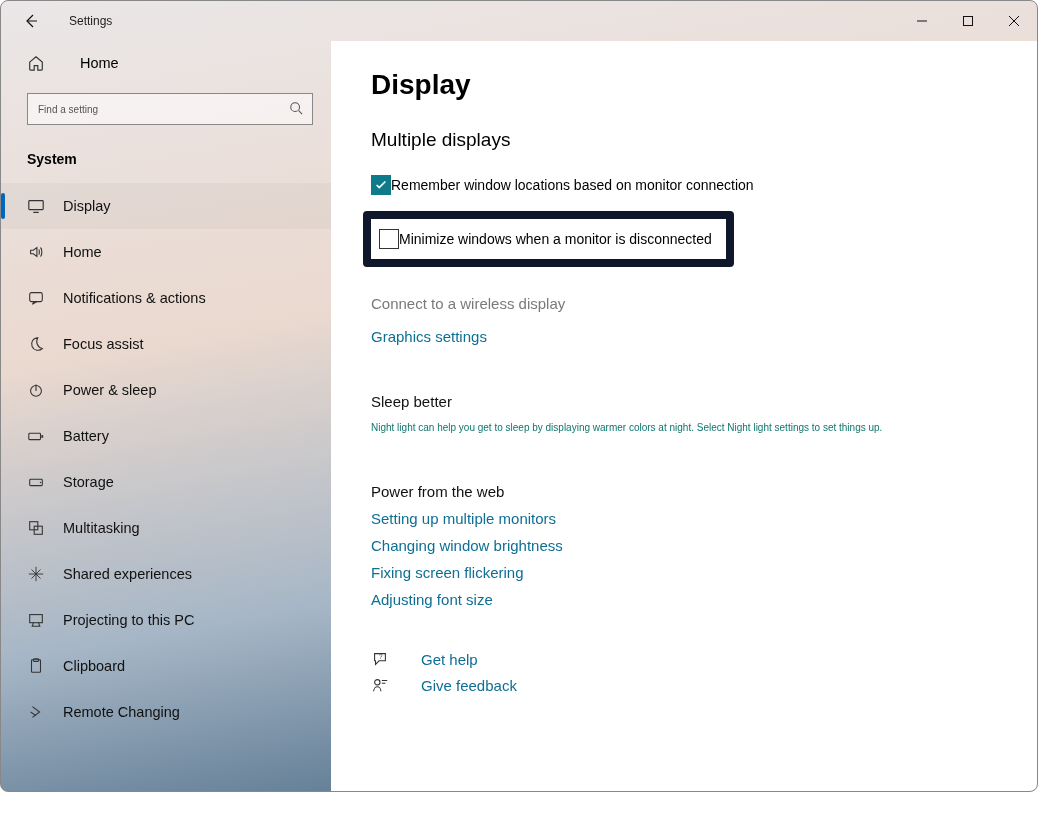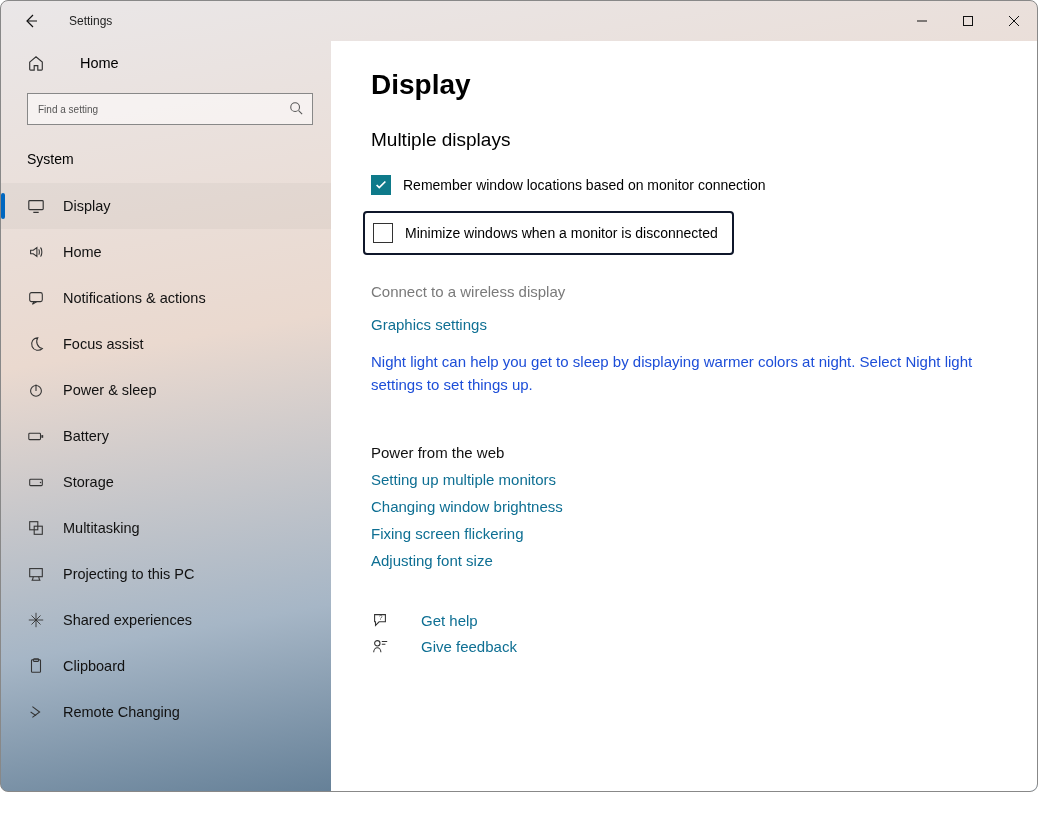--- a/index.html
+++ b/index.html
@@ -20,44 +20,44 @@
   .sidebar { width:330px; padding:0 0 0 0; position:relative; }
   .content { flex:1; background:#fff; padding:28px 40px 20px 40px; overflow-y:auto; position:relative; }
   
   .home-row { display:flex; align-items:center; gap:35px; padding:10px 16px 10px 26px; cursor:pointer; height:44px; }
   .home-row .label { font-size:14.5px; }
   .search-wrap { padding:8px 18px 8px 26px; }
   .search { width:100%; height:32px; border:1px solid #888; background:rgba(255,255,255,0.55); padding:0 32px 0 10px; font-size:10px; outline:none; }
   .search::placeholder { color:#555; }
   .search-icon { position:relative; }
   .search-icon svg { position:absolute; right:10px; top:-24px; pointer-events:none; }
-  .section-header { font-weight:400; font-size:14px; padding:18px 16px 10px 26px; }
+  .section-header { font-weight:700; font-size:14px; padding:18px 16px 10px 26px; }
   .nav { padding-top:6px; }
   .nav-item { display:flex; align-items:center; gap:18px; height:46px; padding:0 16px 0 26px; cursor:pointer; position:relative; }
   .nav-item.active::before { content:""; position:absolute; left:0; top:10px; bottom:10px; width:4px; background:#0067c0; border-radius:2px; }
   .nav-item.active { background:rgba(0,0,0,0.03); }
   .nav-item .label { font-size:14.5px; color:#111; }
   .icon { width:18px; height:18px; flex:0 0 18px; color:#333; }
   .icon svg { width:100%; height:100%; display:block; }
   
   h1.page-title { font-size:28px; font-weight:600; margin:0 0 28px 0; }
   h2.section { font-size:19px; font-weight:400; margin:0 0 18px 0; }
   h3.subhead { font-size:15px; font-weight:400; margin:48px 0 10px 0; color:#111; }
-  .check-row { display:flex; align-items:center; gap:12px; padding:6px 0; cursor:pointer; }
+  .check-row { display:flex; align-items:center; padding:6px 0; cursor:pointer; }
   .checkbox { width:20px; height:20px; border:1.5px solid #333; flex:0 0 20px; display:flex; align-items:center; justify-content:center; }
   .checkbox.checked { background:#0e7a8a; border-color:#0e7a8a; }
   .checkbox.checked svg { stroke:#fff; }
   .muted { color:#7a7a7a; margin:24px 0 16px 0; font-size:15px; }
   .link { color:#0e6f93; font-size:15px; cursor:pointer; display:block; margin:6px 0 18px 0; }
   .link.tight { margin:4px 0 10px 0; }
-  .desc { color:#1d4ed8; font-size:15px; line-height:1.5; margin:0 0 14px 0; }
+  .desc { color:#0f766e; font-size:10px; line-height:1.5; margin:0 0 14px 0; }
   .row-icon-link { display:flex; align-items:center; gap:32px; margin:8px 0; }
   .row-icon-link .link { margin:0; }
   
-  .highlight-box { border:2px solid #0f172a; border-radius:4px; padding:10px 14px 10px 4px; margin:10px 0 4px -8px; display:inline-flex; }
+  .highlight-box { border:8px solid #0f172a; border-radius:4px; padding:10px 14px 10px 4px; margin:10px 0 4px -8px; display:inline-flex; }
   
   .content::-webkit-scrollbar{width:0;}
 </style>
 </head>
 <body>
 
 <div class="window">
 
   <div class="titlebar">
     <div class="back-btn">
@@ -179,33 +179,33 @@
               <svg viewBox="0 0 20 20">
                 <rect x="3" y="3" width="9" height="9" fill="none" stroke="#333" stroke-width="1.2"></rect>
                 <rect x="8" y="8" width="9" height="9" fill="none" stroke="#333" stroke-width="1.2"></rect>
               </svg>
             </span>
           <span class="label">Multitasking</span>
         </div>
         <div class="nav-item">
           <span class="icon">
               <svg viewBox="0 0 20 20">
+                <path d="M5 5l10 10M15 5L5 15M10 2v16M2 10h16" stroke="#333" stroke-width="1"></path>
+              </svg>
+            </span>
+          <span class="label">Shared experiences</span>
+        </div>
+        <div class="nav-item">
+          <span class="icon">
+              <svg viewBox="0 0 20 20">
                 <rect x="3" y="4" width="14" height="9" fill="none" stroke="#333" stroke-width="1.2"></rect>
                 <path d="M7 13l-1 4M13 13l1 4M5 17h10" stroke="#333" stroke-width="1.2"></path>
               </svg>
             </span>
           <span class="label">Projecting to this PC</span>
-        </div>
-        <div class="nav-item">
-          <span class="icon">
-              <svg viewBox="0 0 20 20">
-                <path d="M5 5l10 10M15 5L5 15M10 2v16M2 10h16" stroke="#333" stroke-width="1"></path>
-              </svg>
-            </span>
-          <span class="label">Shared experiences</span>
         </div>
         <div class="nav-item">
           <span class="icon">
               <svg viewBox="0 0 20 20">
                 <rect x="5" y="3" width="10" height="14" rx="1" fill="none" stroke="#333" stroke-width="1.2"></rect>
                 <rect x="7" y="2" width="6" height="3" rx="1" fill="none" stroke="#333" stroke-width="1.2"></rect>
               </svg>
             </span>
           <span class="label">Clipboard</span>
         </div>
@@ -238,20 +238,21 @@
         <div class="check-row" style="padding:0 0 0 4px;">
           <span class="checkbox"></span>
           <span>Minimize windows when a monitor is disconnected</span>
         </div>
       </div>
 
       <div class="muted">Connect to a wireless display</div>
 
       <a class="link">Graphics settings</a>
 
+      <h3 class="subhead">Sleep better</h3>
       <p class="desc">Night light can help you get to sleep by displaying warmer colors at night. Select Night light settings to set things up.</p>
 
       <h3 class="subhead">Power from the web</h3>
       <a class="link tight">Setting up multiple monitors</a>
       <a class="link tight">Changing window brightness</a>
       <a class="link tight">Fixing screen flickering</a>
       <a class="link tight">Adjusting font size</a>
 
       <div style="height:24px"></div>
 

